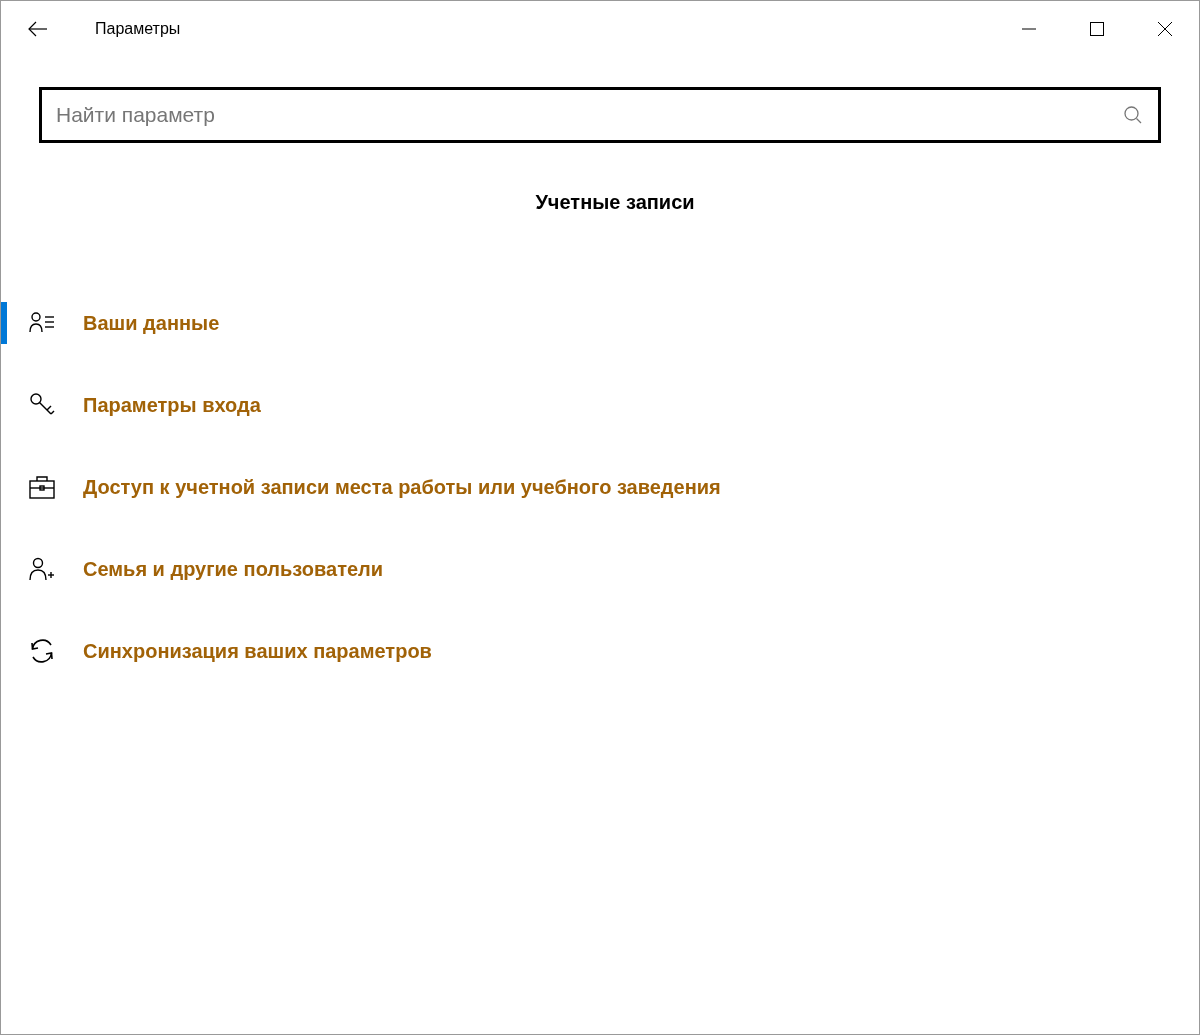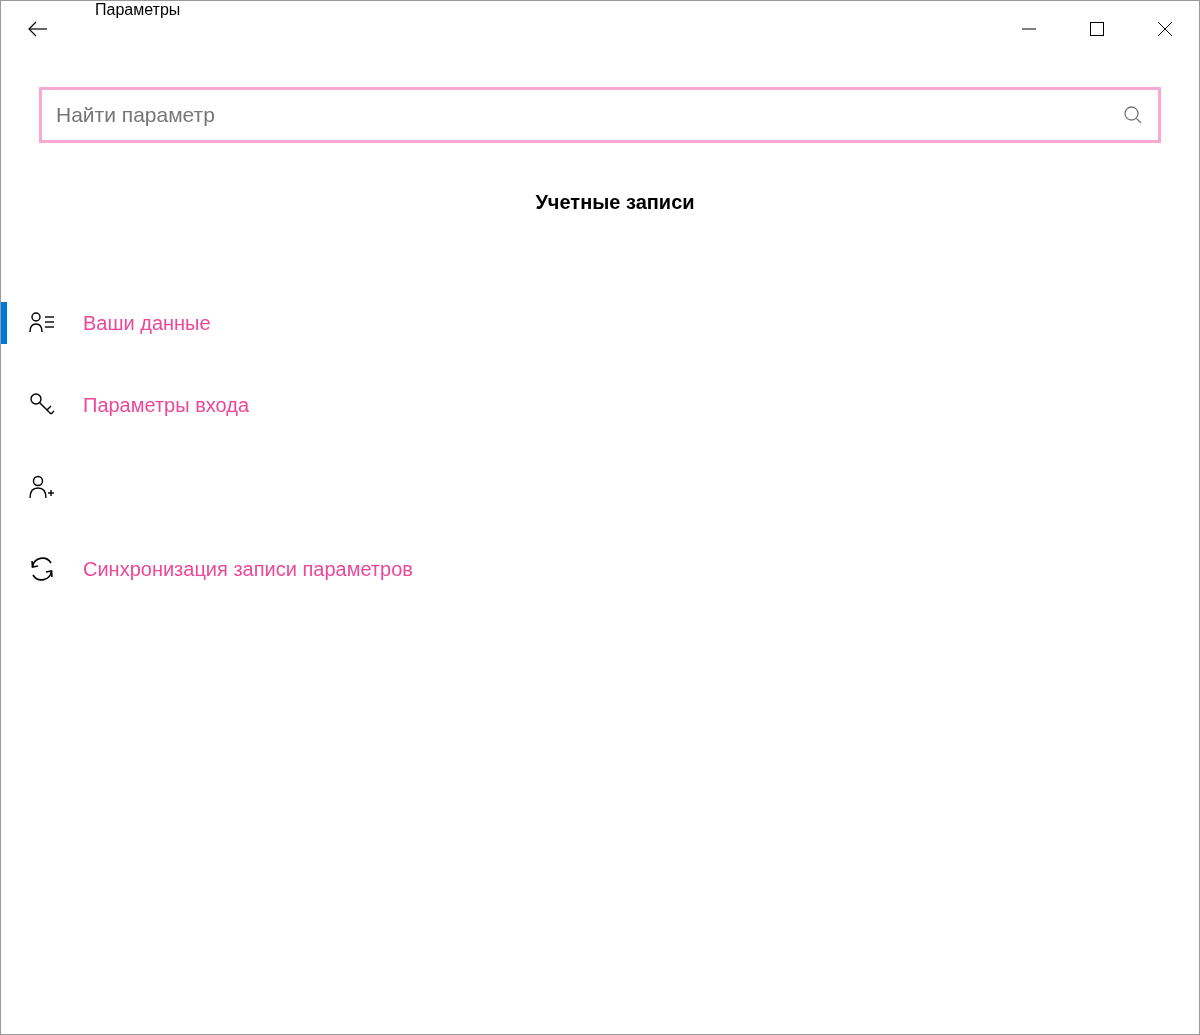--- a/index.html
+++ b/index.html
@@ -10,20 +10,21 @@
     body {
       font-family: "Segoe UI", Tahoma, sans-serif;
       background: #ffffff;
       width: 1200px;
       height: 1035px;
       overflow: hidden;
       border: 1px solid #999;
     }
     .titlebar {
       display: flex;
+      align-items: center;
       height: 56px;
       padding: 0;
     }
     .back-button {
       width: 72px;
       height: 56px;
       display: flex;
       align-items: center;
       justify-content: center;
       cursor: pointer;
@@ -46,21 +47,21 @@
       cursor: pointer;
     }
     .win-btn svg {
       display: block;
     }
     .search-wrap {
       padding: 30px 38px 0 38px;
     }
     .search-field {
       position: relative;
-      border: 3px solid #f9a8d4;
+      border: 3px solid #000000;
       height: 56px;
       display: flex;
       align-items: center;
       gap: 16px;
     }
     .search-input {
       flex: 1;
       border: none;
       outline: none;
       font-size: 21px;
@@ -107,21 +108,22 @@
       background: #0078d7;
     }
     .menu-icon {
       width: 82px;
       display: flex;
       align-items: center;
       justify-content: center;
     }
     .menu-label {
       font-size: 20px;
-      color: #ec4899;
+      color: #a16207;
+      font-weight: bold;
     }
   </style>
 </head>
 <body>
 
 <div class="titlebar">
   <div class="back-button">
     <svg width="24" height="24" viewBox="0 0 24 24" fill="none" stroke="#000" stroke-width="1.2">
       <line x1="4" y1="12" x2="22" y2="12"></line>
       <polyline points="11,5 4,12 11,19"></polyline>
@@ -183,37 +185,49 @@
       <svg width="26" height="26" viewBox="0 0 26 26" fill="none" stroke="#000" stroke-width="1.4">
         <circle cx="7" cy="7" r="5"></circle>
         <line x1="10.5" y1="10.5" x2="22" y2="22"></line>
         <line x1="18" y1="18" x2="22" y2="14"></line>
         <line x1="22" y1="22" x2="25" y2="19"></line>
       </svg>
     </div>
     <div class="menu-label">Параметры входа</div>
   </div>
 
+  <div class="menu-item">
+    <div class="menu-icon">
+      <svg width="26" height="24" viewBox="0 0 26 24" fill="none" stroke="#000" stroke-width="1.4">
+        <rect x="1" y="6" width="24" height="17"></rect>
+        <path d="M8 6 L8 2 L18 2 L18 6"></path>
+        <line x1="1" y1="13" x2="25" y2="13"></line>
+        <rect x="11" y="11" width="4" height="4"></rect>
+      </svg>
+    </div>
+    <div class="menu-label">Доступ к учетной записи места работы или учебного заведения</div>
+  </div>
 
   <div class="menu-item">
     <div class="menu-icon">
       <svg width="26" height="26" viewBox="0 0 26 26" fill="none" stroke="#000" stroke-width="1.4">
         <circle cx="9" cy="7" r="4.5"></circle>
         <path d="M1 24 C1 17 4 14 9 14 C14 14 17 17 17 24"></path>
         <line x1="19" y1="19" x2="25" y2="19"></line>
         <line x1="22" y1="16" x2="22" y2="22"></line>
       </svg>
     </div>
+    <div class="menu-label">Семья и другие пользователи</div>
   </div>
 
   <div class="menu-item">
     <div class="menu-icon">
       <svg width="26" height="26" viewBox="0 0 26 26" fill="none" stroke="#000" stroke-width="1.6">
         <path d="M22 7 A10 10 0 0 0 3.5 11"></path>
         <polyline points="3,5 3.5,11 9,10"></polyline>
         <path d="M4 19 A10 10 0 0 0 22.5 15"></path>
         <polyline points="23,21 22.5,15 17,16"></polyline>
       </svg>
     </div>
-    <div class="menu-label">Синхронизация записи параметров</div>
+    <div class="menu-label">Синхронизация ваших параметров</div>
   </div>
 
 </div>
 
 </body></html>

